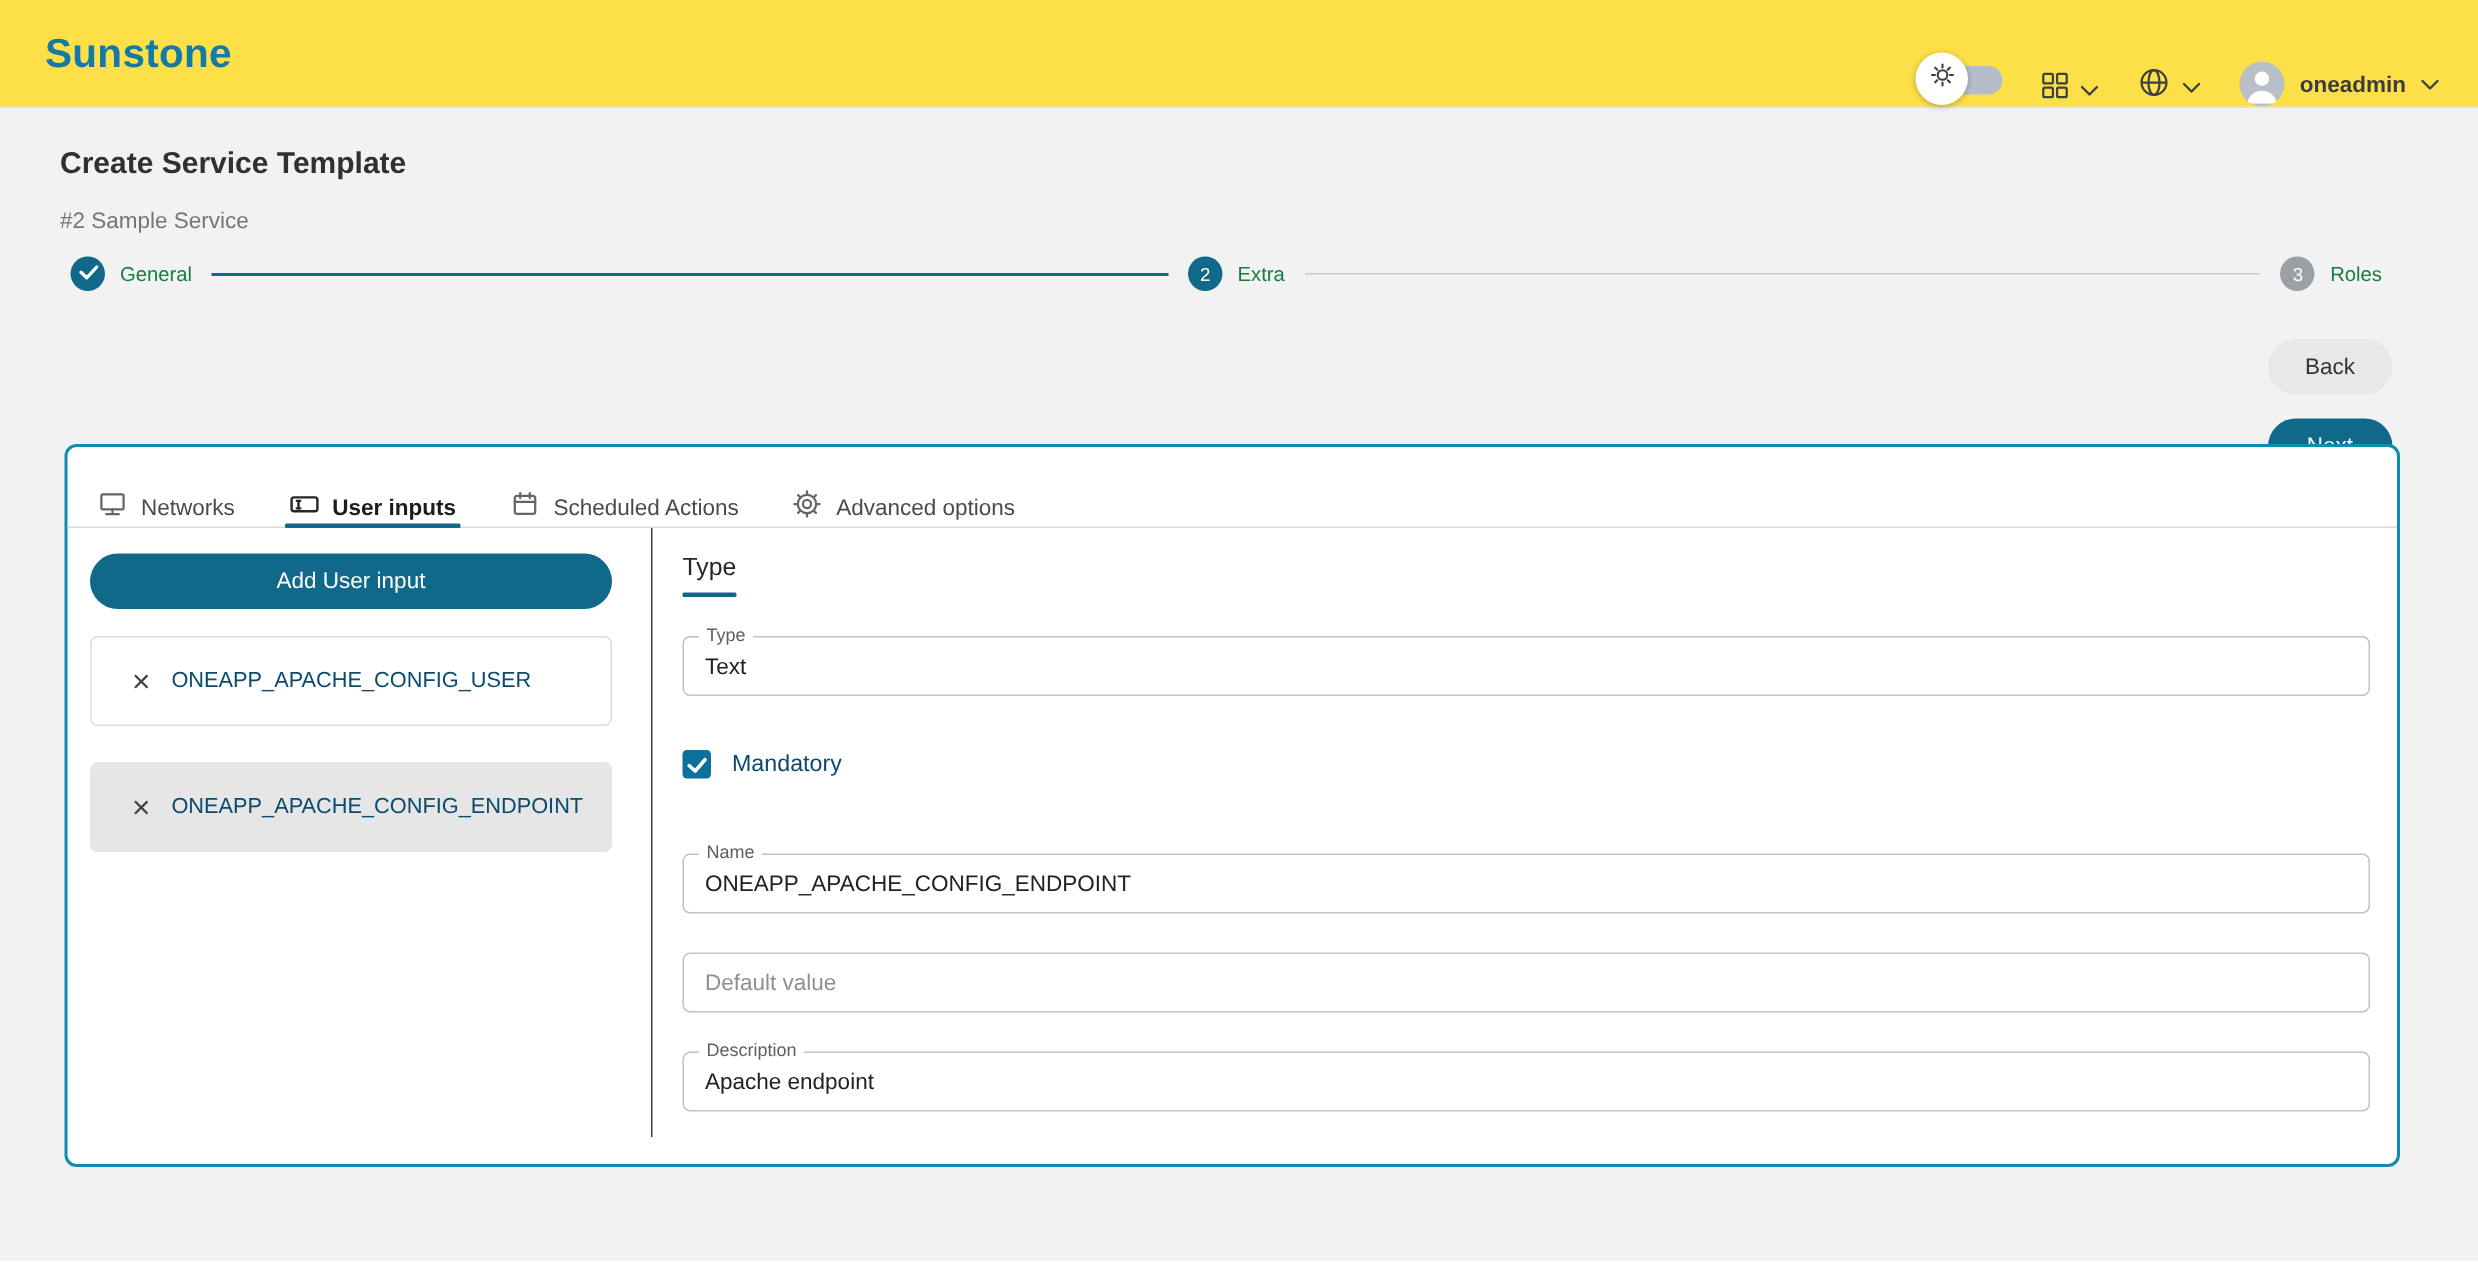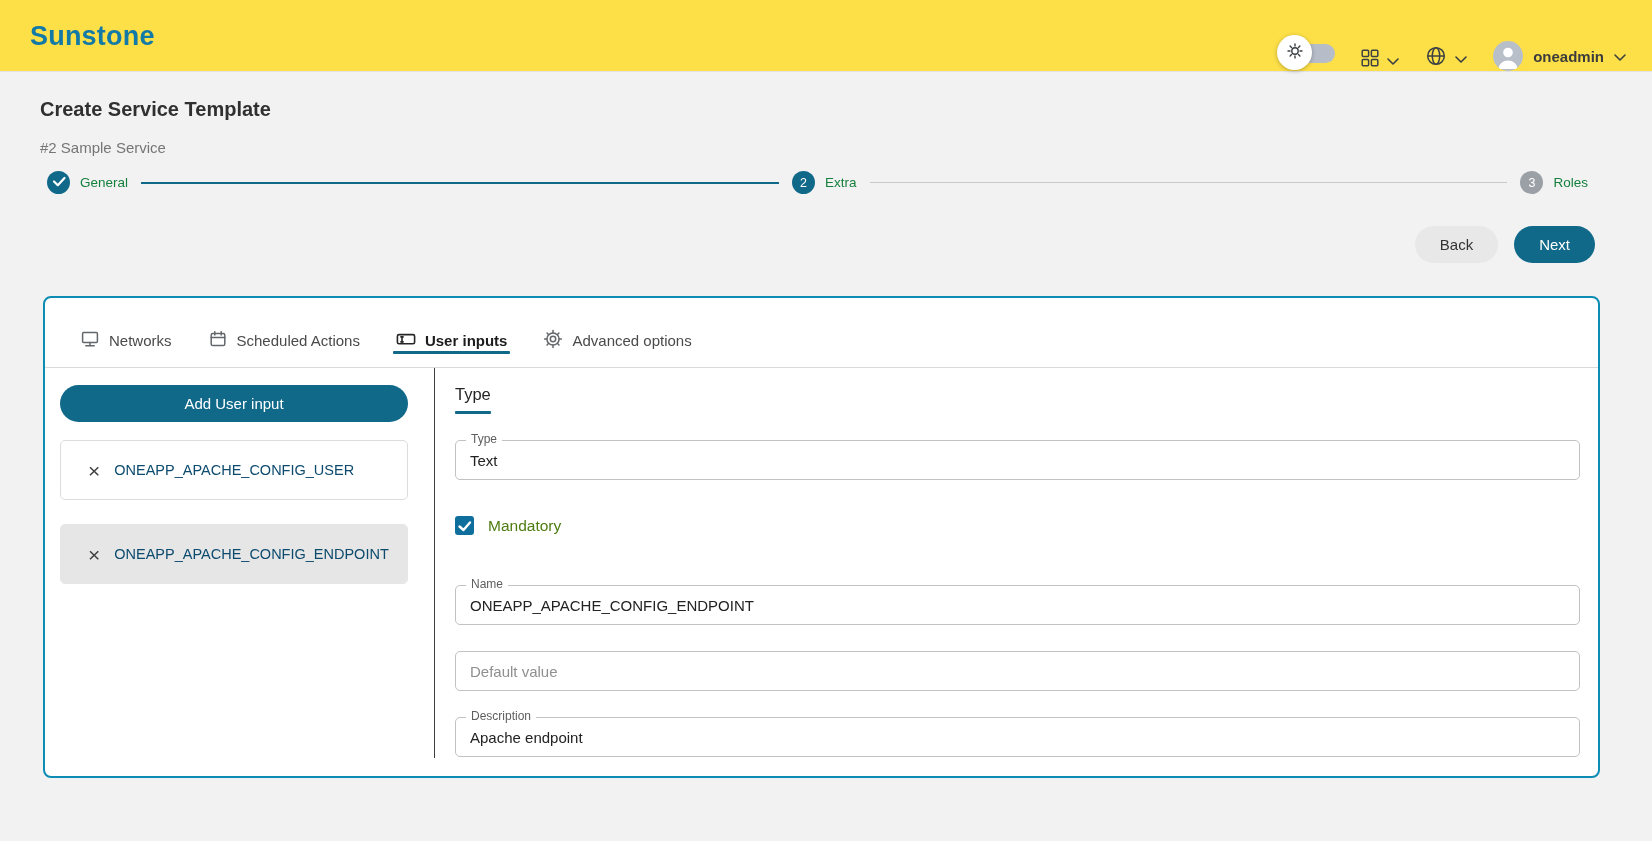--- a/index.html
+++ b/index.html
@@ -28,28 +28,28 @@
   .step{display:flex;align-items:center;gap:10px;cursor:pointer;}
   .step-circle{width:23px;height:23px;border-radius:50%;display:flex;align-items:center;justify-content:center;
     font-size:12.5px;color:#fff;flex:0 0 23px;}
   .step-circle.filled{background:#11698a;}
   .step-circle.pending{background:#9aa0a6;}
   .step-label{font-size:13.5px;color:#15803d;}
   .connector{flex:1;height:2px;margin:0 13px;}
   .connector.done{background:#11698a;}
   .connector.todo{background:#c9c9c9;height:1.5px;}
   
-  .wizard-actions{position:absolute;top:226px;right:57px;display:flex;gap:16px;}
+  .wizard-actions{position:absolute;top:226px;right:57px;display:flex;gap:16px;flex-direction:column;}
   .btn{height:37px;border:none;border-radius:19px;font-size:15px;font-family:inherit;padding:0 25px;cursor:pointer;}
   .btn-back{background:#e8e8e8;color:#333;}
   .btn-next{background:#11698a;color:#fff;}
   
   .content-card{position:absolute;left:43px;top:296px;width:1557px;height:482px;background:#fff;
     border:2px solid #0d8cb4;border-radius:8px;box-sizing:border-box;display:flex;flex-direction:column;}
-  .tabbar{flex:0 0 53px;border-bottom:1px solid #dadada;display:flex;align-items:center;padding-left:32px;gap:30px;margin-top:16px;}
+  .tabbar{flex:0 0 53px;border-bottom:1px solid #dadada;display:flex;align-items:flex-end;padding-left:17px;gap:30px;}
   .tab{position:relative;display:flex;align-items:center;gap:9px;padding:0 3px;cursor:pointer;}
   .tab svg{stroke:#63676b;}
   .tab .tab-label{font-size:15px;color:#4a4a4a;}
   .tab.active svg{stroke:#262626;}
   .tab.active .tab-label{color:#1c1c1c;font-weight:700;}
   .tab-underline{position:absolute;left:0;right:0;bottom:-1px;height:3px;background:#11698a;border-radius:1px;}
   .card-body{flex:1;display:flex;min-height:0;}
   
   .left-panel{flex:0 0 389px;width:389px;padding:17px 26px 0 15px;box-sizing:border-box;}
   .add-btn{width:100%;height:37px;border:none;border-radius:19px;background:#11698a;color:#fff;
@@ -71,21 +71,21 @@
   .field-input{width:100%;height:100%;border:none;outline:none;background:transparent;padding:0 14px;
     font-size:15px;color:#222;font-family:inherit;box-sizing:border-box;}
   .field-input::placeholder{color:#8f8f8f;}
   .mt-type{margin-top:26px;}
   .mt-name{margin-top:50px;}
   .mt-desc{margin-top:26px;}
   .mt-def{margin-top:26px;}
   .checkbox-row{display:flex;align-items:center;gap:14px;margin-top:36px;}
   .checkbox{width:19px;height:19px;border-radius:3px;background:#0f6f9c;display:flex;align-items:center;
     justify-content:center;cursor:pointer;flex:0 0 19px;}
-  .checkbox-label{font-size:15.5px;color:#4d7c0f;cursor:pointer;}
+  .checkbox-label{font-size:15.5px;color:#0c4a6e;cursor:pointer;}
 </style>
 </head>
 <body>
 
 <div class="screen">
 
   <div class="topbar">
     <div class="logo">Sunstone</div>
     <div class="topbar-right">
 
@@ -198,43 +198,43 @@
         <span>
           <svg width="20" height="20" viewBox="0 0 20 20" fill="none" stroke-width="1.5" stroke-linecap="round">
             <rect x="2.6" y="3.6" width="14.8" height="10" rx="1"></rect>
             <line x1="10" y1="13.6" x2="10" y2="16.6"></line>
             <line x1="5.8" y1="16.8" x2="14.2" y2="16.8"></line>
           </svg>
         </span>
         <span class="tab-label">Networks</span>
       </div>
 
+      <div class="tab active">
+        <span>
+          <svg width="20" height="20" viewBox="0 0 20 20" fill="none" stroke-width="1.6" stroke-linecap="round">
+            <rect x="1.4" y="5.6" width="17.2" height="9.2" rx="1.6"></rect>
+            <line x1="6" y1="7.9" x2="6" y2="12.9"></line>
+            <line x1="4.9" y1="7.9" x2="7.1" y2="7.9"></line>
+            <line x1="4.9" y1="12.9" x2="7.1" y2="12.9"></line>
+          </svg>
+        </span>
+        <span class="tab-label">User inputs</span>
+        <span class="tab-underline"></span>
+      </div>
+
       <div class="tab">
         <span>
           <svg width="20" height="20" viewBox="0 0 20 20" fill="none" stroke-width="1.5" stroke-linecap="round">
             <rect x="3.2" y="4.6" width="13.6" height="12" rx="1.6"></rect>
             <line x1="6.8" y1="2.8" x2="6.8" y2="6"></line>
             <line x1="13.2" y1="2.8" x2="13.2" y2="6"></line>
             <line x1="3.2" y1="8.6" x2="16.8" y2="8.6"></line>
           </svg>
         </span>
         <span class="tab-label">Scheduled Actions</span>
-      </div>
-
-      <div class="tab active">
-        <span>
-          <svg width="20" height="20" viewBox="0 0 20 20" fill="none" stroke-width="1.6" stroke-linecap="round">
-            <rect x="1.4" y="5.6" width="17.2" height="9.2" rx="1.6"></rect>
-            <line x1="6" y1="7.9" x2="6" y2="12.9"></line>
-            <line x1="4.9" y1="7.9" x2="7.1" y2="7.9"></line>
-            <line x1="4.9" y1="12.9" x2="7.1" y2="12.9"></line>
-          </svg>
-        </span>
-        <span class="tab-label">User inputs</span>
-        <span class="tab-underline"></span>
       </div>
 
       <div class="tab">
         <span>
           <svg width="20" height="20" viewBox="0 0 20 20" fill="none" stroke-width="1.5" stroke-linecap="round">
             <circle cx="10" cy="10" r="6.1"></circle>
             <circle cx="10" cy="10" r="2.7"></circle>
             <line x1="16.1" y1="10" x2="18.4" y2="10"></line>
             <line x1="14.31" y1="14.31" x2="15.94" y2="15.94"></line>
             <line x1="10" y1="16.1" x2="10" y2="18.4"></line>

